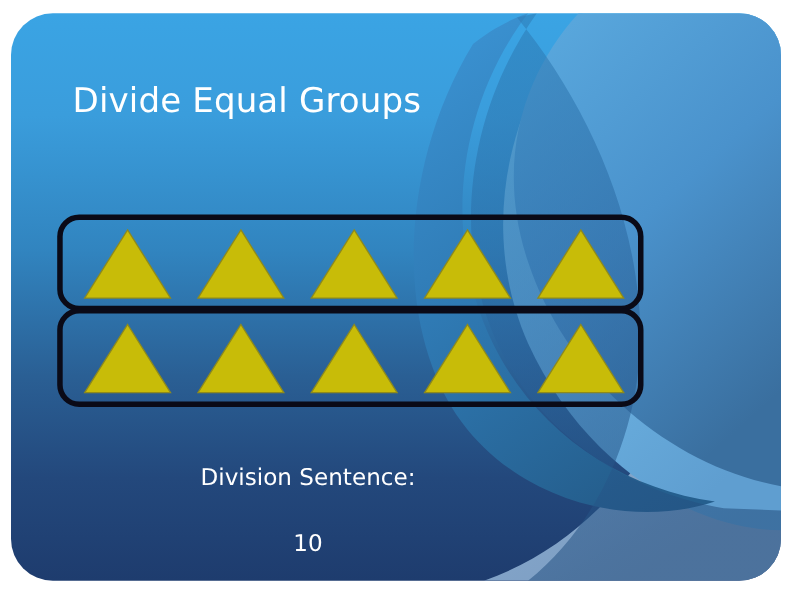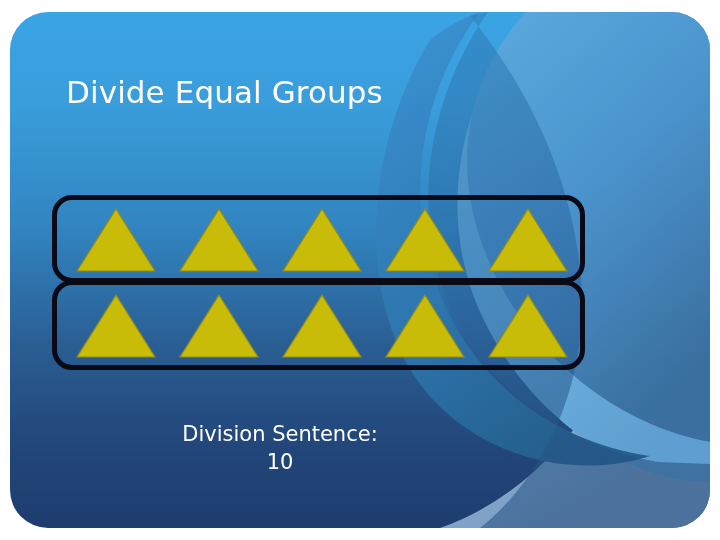--- a/index.html
+++ b/index.html
@@ -95,21 +95,21 @@
     top: 408px;
     width: 460px;
     text-align: center;
     color: #ffffff;
     font-family: "DejaVu Sans", sans-serif;
     font-size: 21px;
     font-weight: 400;
     line-height: 1.35;
   }
   #division-sentence-label { display: block; }
-  #division-sentence-value { display: block; }
+  #division-sentence-value { display: block; margin-top: 32px; }
 </style>
 </head>
 <body>
 
 <div id="slide-root">
 
   <div id="slide-card">
 
     <div id="swoosh-layer">
       <svg width="700" height="516" viewBox="0 0 700 516" style="position:absolute;left:0;top:0;">

